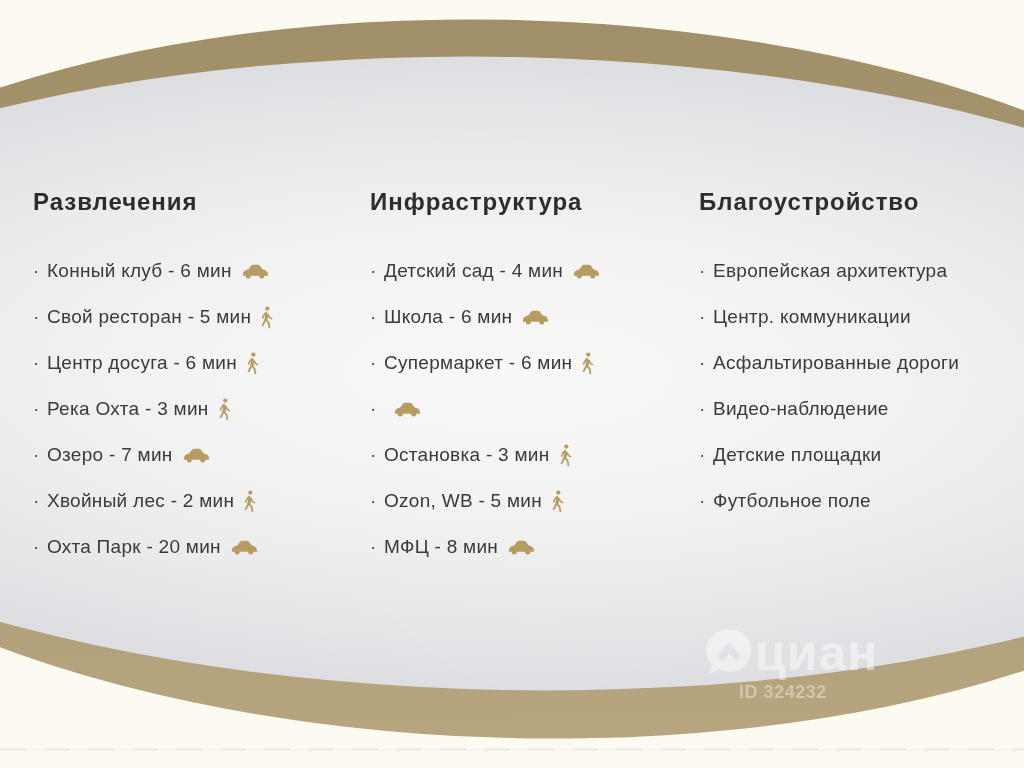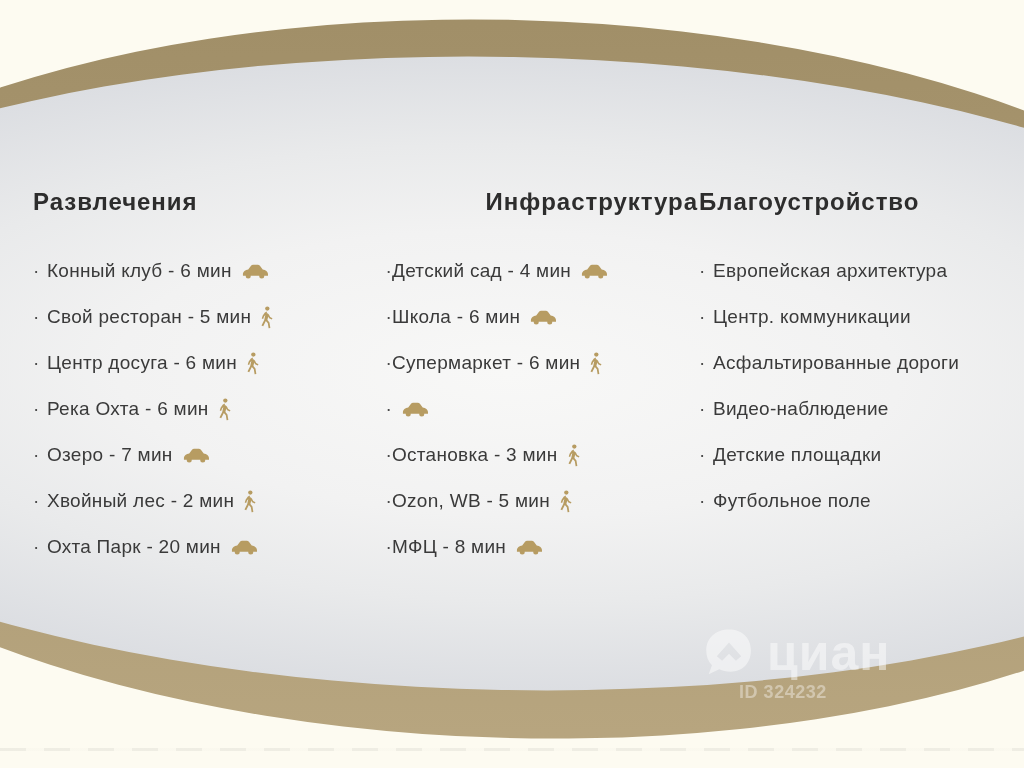--- a/index.html
+++ b/index.html
@@ -22,21 +22,21 @@
   
   .gray-ellipse{
     position:absolute;left:-360px;top:57px;width:1735px;height:633px;
     border-radius:50%;
     background:radial-gradient(closest-side,#f8f8f7 0%,#f2f2f2 45%,#e9eaeb 72%,#dcdee2 100%);
     transform:rotate(1.1deg);
   }
   .content{position:absolute;inset:0;}
   .column{position:absolute;top:188px;width:320px;}
   .column.c0{left:33px;}
-  .column.c1{left:378px;text-align:right;}
+  .column.c1{left:370px;}
   .column.c2{left:699px;}
   .column h2{
     margin:0 0 32px 0;
     font-size:24px;line-height:28px;font-weight:700;
     color:#2d2d2d;letter-spacing:.04em;
   }
   ul.amenities{list-style:none;margin:0;padding:0;}
   li.amenity{
     height:46px;display:flex;align-items:center;
     font-size:19px;color:#3a3a3a;letter-spacing:.015em;
@@ -48,21 +48,21 @@
   
   .watermark{
     position:absolute;left:703px;top:626px;
     color:rgba(255,255,255,.5);
   }
   .wm-row{display:flex;align-items:center;}
   .wm-logo{width:52px;height:54px;}
   .wm-logo path{fill:rgba(255,255,255,.48);}
   .wm-brand{
     font-size:50px;font-weight:700;letter-spacing:.02em;
-    margin-left:12px;line-height:50px;
+    margin-left:0;line-height:50px;
     color:rgba(255,255,255,.48);
   }
   .wm-id{
     margin:2px 0 5px 36px;
     font-size:18px;font-weight:700;letter-spacing:.03em;
     color:rgba(255,255,255,.38);
   }
   
   .bottom-line{
     position:absolute;left:0;right:0;bottom:1px;height:3px;opacity:.5;
@@ -102,21 +102,21 @@
           <li class="amenity">
     <span class="bullet">·</span>
     <span class="item-label">Центр досуга - 6 мин</span>
   <svg width="13" height="23" viewBox="0 0 24 42" xmlns="http://www.w3.org/2000/svg">
     <circle class="ic-tan" cx="13.5" cy="4.5" r="4"></circle>
     <path class="ic-tan" d="M13 10.5c-2.2 0-3.8 1-5 2.6L5 17.5 3.2 23l2.6.9 1.7-4.9 2.3-2.6-2 9.3-5 9.9 3.1 1.5 4.9-9.7 3.6 4.4 1.5 9 3.2-.5-1.6-10.2-3.8-4.6 1.4-6.4 1.7 3.2 5 2.6 1.2-2.4-4.3-2.3-2-4.2c-.9-1.9-2.5-3-4.4-3z"></path>
   </svg>
           </li>
           <li class="amenity">
     <span class="bullet">·</span>
-    <span class="item-label">Река Охта - 6 мин</span>
+    <span class="item-label">Река Охта - 3 мин</span>
   <svg width="13" height="23" viewBox="0 0 24 42" xmlns="http://www.w3.org/2000/svg">
     <circle class="ic-tan" cx="13.5" cy="4.5" r="4"></circle>
     <path class="ic-tan" d="M13 10.5c-2.2 0-3.8 1-5 2.6L5 17.5 3.2 23l2.6.9 1.7-4.9 2.3-2.6-2 9.3-5 9.9 3.1 1.5 4.9-9.7 3.6 4.4 1.5 9 3.2-.5-1.6-10.2-3.8-4.6 1.4-6.4 1.7 3.2 5 2.6 1.2-2.4-4.3-2.3-2-4.2c-.9-1.9-2.5-3-4.4-3z"></path>
   </svg>
           </li>
           <li class="amenity">
     <span class="bullet">·</span>
     <span class="item-label">Озеро - 7 мин</span>
   <svg width="27" height="18" viewBox="0 0 56 36" xmlns="http://www.w3.org/2000/svg">
     <path class="ic-tan" d="M4 28 v-3 c0-6 5-9 11-10 l5-7 c1.5-2 4-3 7-3 h6 c3 0 5.5 1 7 3 l5 7 c6 1 11 4 11 10 v3 z"></path>

